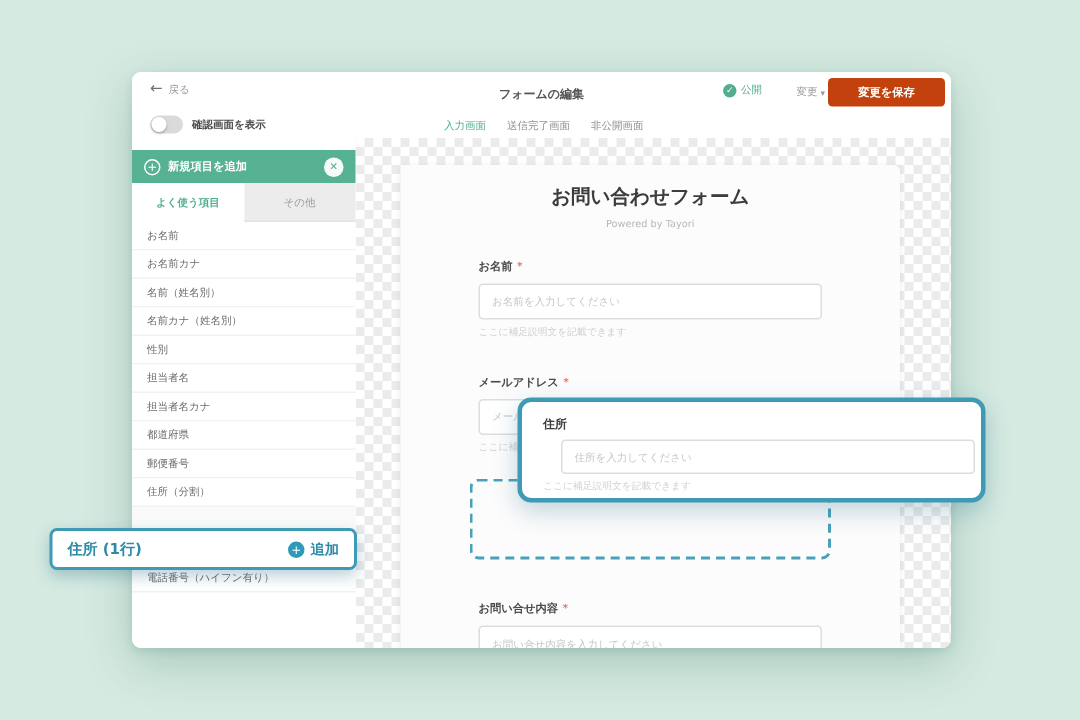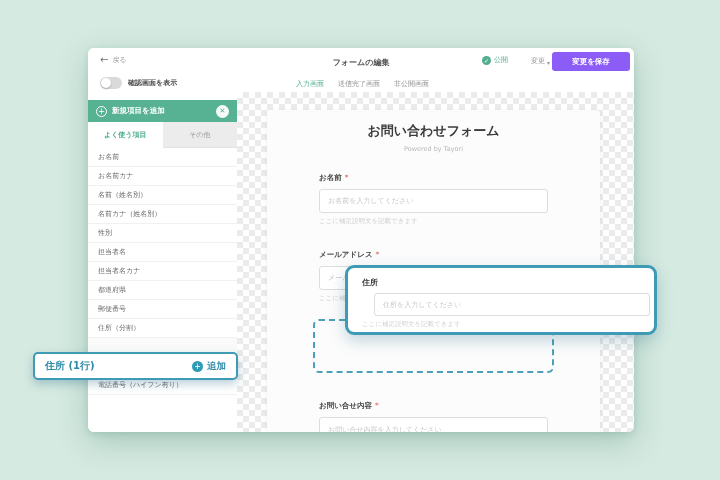--- a/index.html
+++ b/index.html
@@ -19,21 +19,21 @@
   .back-label { font-size:7px; color:#9b9b9b; }
   .page-title { position:absolute; left:0; top:9px; width:100%; text-align:center;
     font-size:8px; color:#555; font-weight:bold; }
   .publish-status { position:absolute; left:394px; top:7px; display:flex; align-items:center; gap:3px; }
   .status-dot { width:9px; height:9px; border-radius:50%; background:#53ae8e; color:#fff;
     font-size:6px; line-height:9px; text-align:center; }
   .status-label { font-size:7px; color:#53ae8e; }
   .changes-menu { position:absolute; left:443px; top:8px; display:flex; align-items:flex-end; gap:2px; cursor:pointer; }
   .changes-label { font-size:7px; color:#9a9a9a; }
   .caret { font-size:6px; color:#9a9a9a; }
-  .save-btn { position:absolute; left:464px; top:4px; width:78px; height:19px; background:#8b5cf6;
+  .save-btn { position:absolute; left:464px; top:4px; width:78px; height:19px; background:#c2410c;
     border:none; border-radius:3px; color:#fff; font-size:7.5px; font-weight:bold; cursor:pointer;
     font-family:inherit; }
 
   
   .subheader { position:absolute; left:0; top:26px; width:100%; height:18px; background:#fff; }
   .toggle-wrap { position:absolute; left:12px; top:3px; display:flex; align-items:center; gap:6px; }
   .toggle { width:22px; height:12px; border-radius:6px; background:#dadada; position:relative; cursor:pointer; }
   .knob { position:absolute; left:1px; top:1px; width:10px; height:10px; border-radius:50%; background:#fff;
     box-shadow:0 1px 2px rgba(0,0,0,.25); }
   .toggle-label { font-size:7px; color:#4a4a4a; font-weight:bold; }

